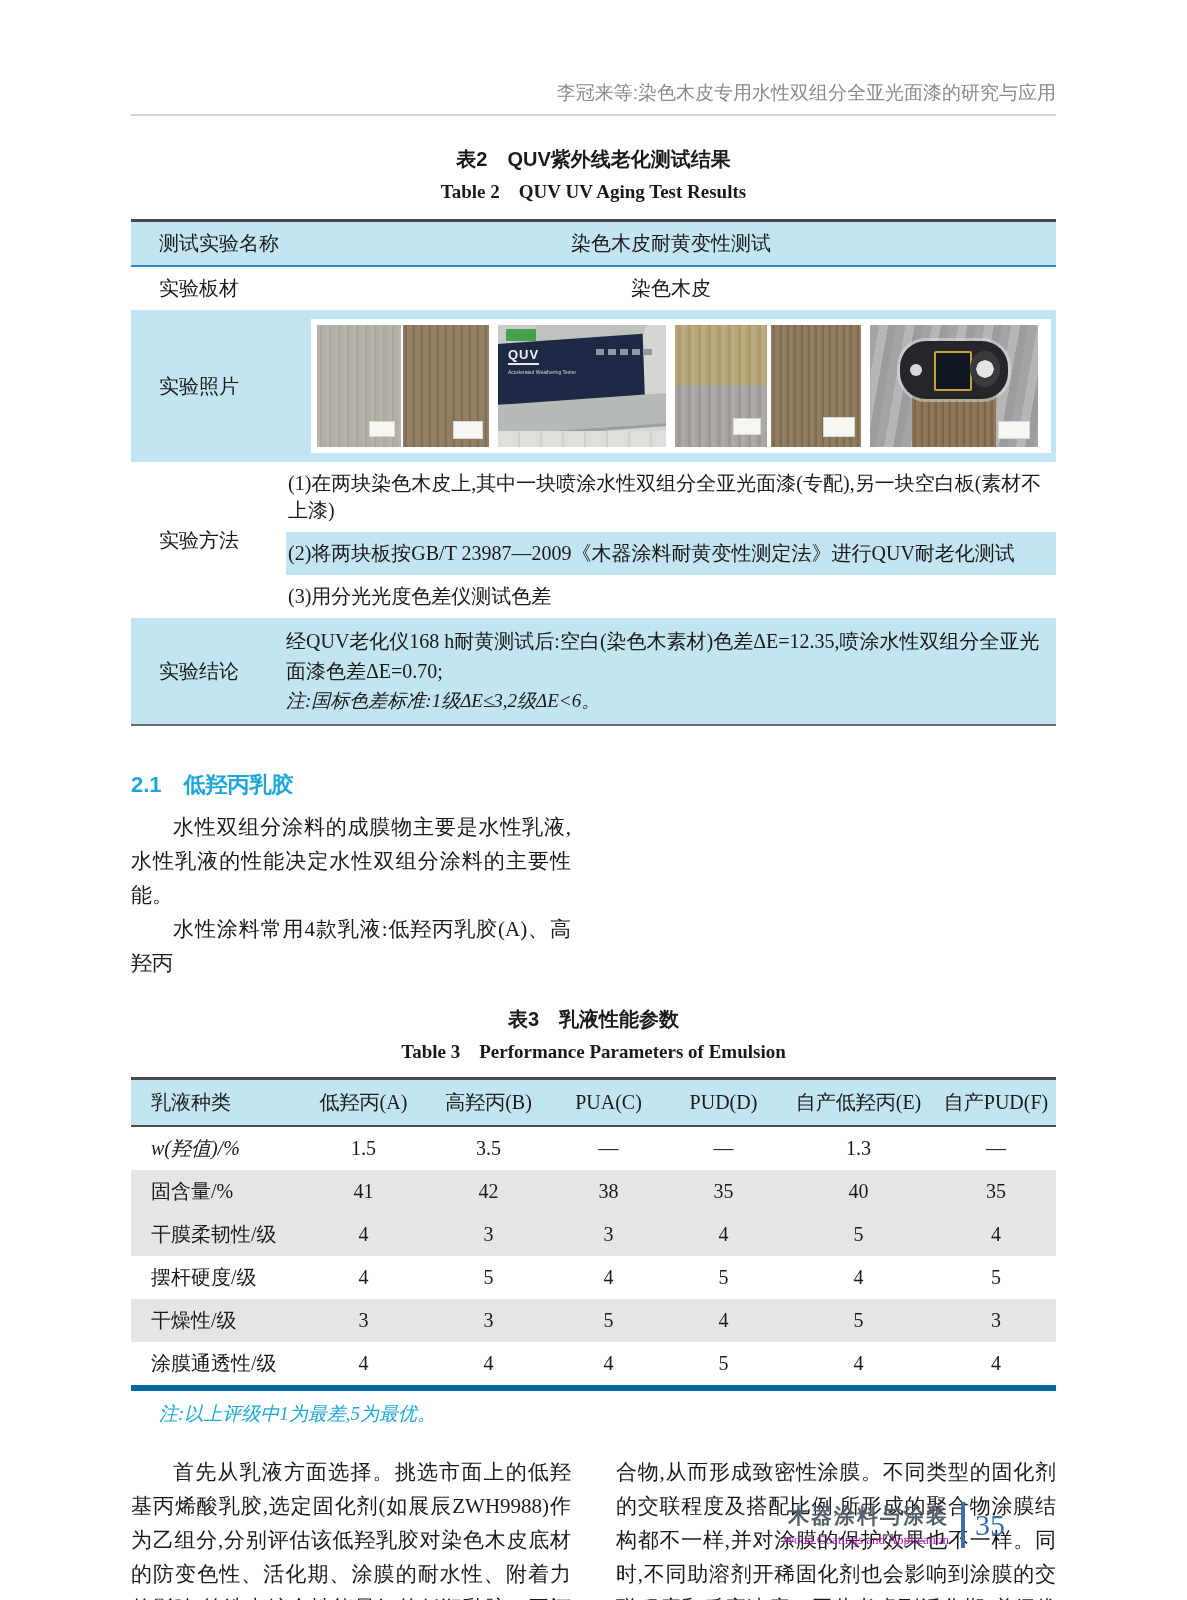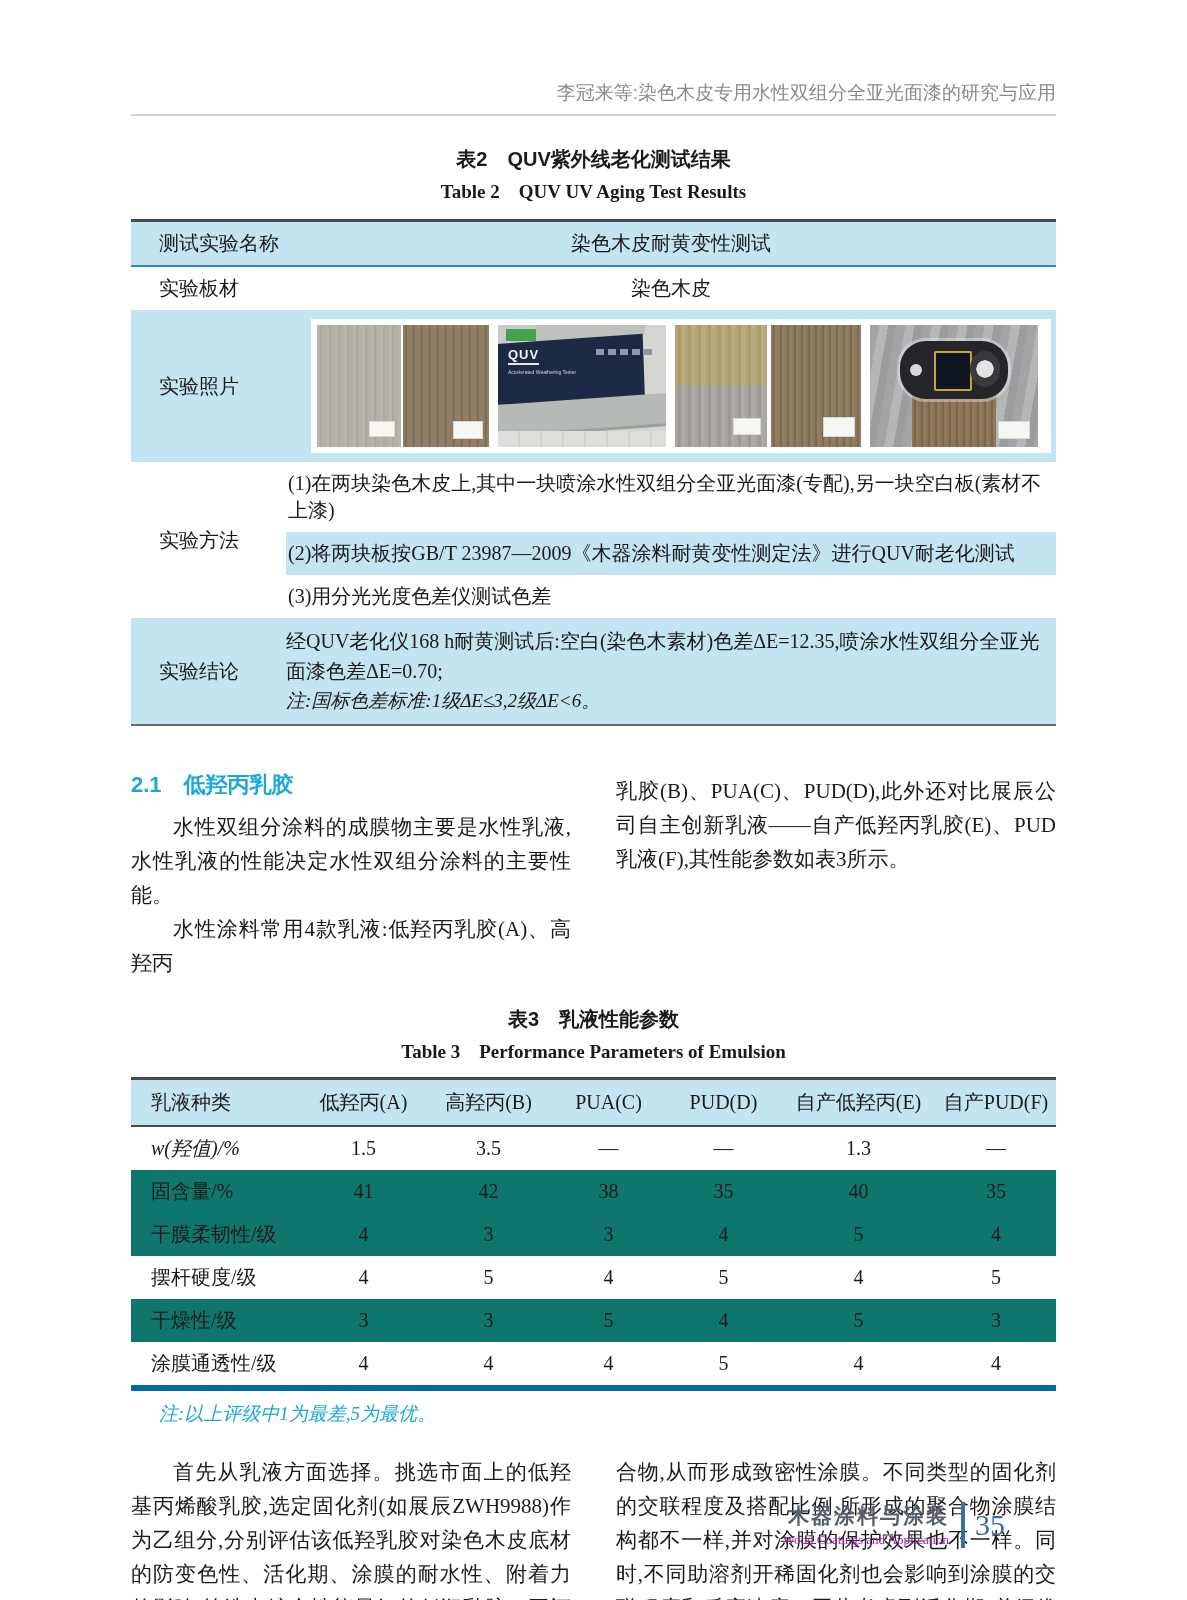--- a/index.html
+++ b/index.html
@@ -80,21 +80,21 @@
   .sec21{margin-top:42px;}
   .body2{margin-top:28px;}
 
   
   .t3wrap{margin-top:12px;}
   table.t3{width:925px;border-collapse:collapse;border-top:3px solid #4a4a4a;
            border-bottom:6px solid #0369a1;font-size:20px;}
   table.t3 th{background:#c3e4f1;font-weight:normal;padding:9px 2px;
               border-bottom:2px solid #4a4a4a;}
   table.t3 td{padding:8px 2px;text-align:center;}
-  table.t3 tr.alt td{background:#0f766e;}
+  table.t3 tr.alt td{background:#e5e5e5;}
   table.t3 th.rowlabel, table.t3 td.rowlabel{text-align:left;padding-left:20px;}
   table.t3 tr:first-child td.rowlabel{font-style:italic;}
   .t3-note{margin-top:10px;color:#1ba7dc;font-style:italic;font-size:19px;padding-left:28px;}
 
   
   .footer{position:absolute;right:131px;bottom:52px;display:flex;align-items:center;}
   .f-text{text-align:right;}
   .f-zh{font-family:Liberation Sans, sans-serif;font-weight:bold;
         font-size:21px;color:#55606b;letter-spacing:2px;}
   .f-en{font-size:13px;color:#a21caf;margin-top:2px;}
@@ -185,23 +185,20 @@
       </div>
     </div>
 
     <div class="twocol sec21">
       <div class="col">
         <h3 class="sec-head">
           <span class="num">2.1</span><span>低羟丙乳胶</span>
         </h3>
         <p class="para">水性双组分涂料的成膜物主要是水性乳液,水性乳液的性能决定水性双组分涂料的主要性能。</p>
         <p class="para">水性涂料常用4款乳液:低羟丙乳胶(A)、高羟丙</p>
-      </div>
-      <div class="col" style="padding-top:6px;">
-        <p class="para noindent">乳胶(B)、PUA(C)、PUD(D),此外还对比展辰公司自主创新乳液——自产低羟丙乳胶(E)、PUD乳液(F),其性能参数如表3所示。</p>
       </div>
     </div>
 
     <div class="cap cap-zh" style="margin-top:26px;">表3　乳液性能参数</div>
     <div class="cap cap-en">Table 3　Performance Parameters of Emulsion</div>
 
     <div class="t3wrap">
       <table class="t3">
         <colgroup>
           <col style="width:170px">

